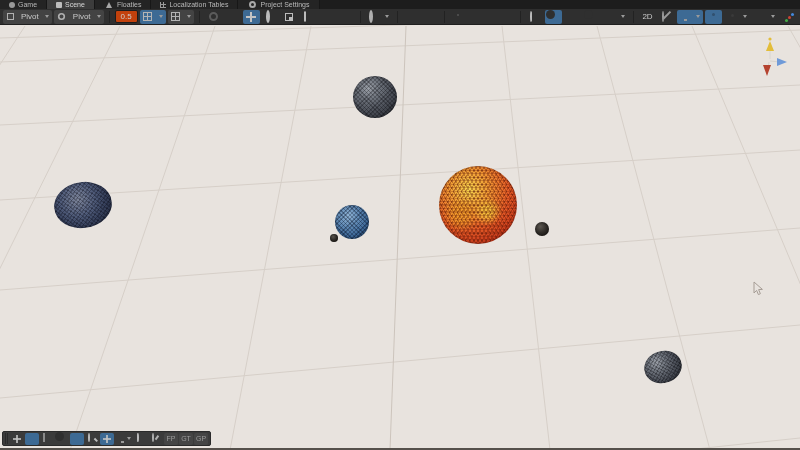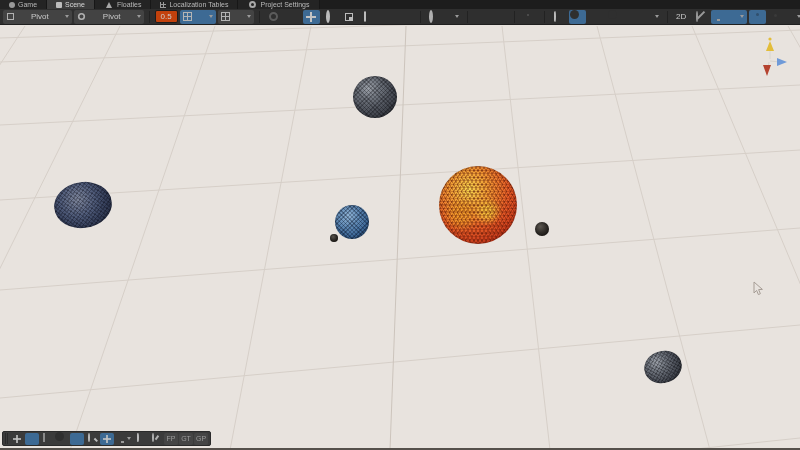--- a/index.html
+++ b/index.html
@@ -11,21 +11,21 @@
   .tabbar{position:absolute;left:0;top:0;width:800px;height:9px;background:#1d1d1d;
           display:flex;align-items:stretch;}
   .tab{display:flex;align-items:center;gap:3px;padding:0 9px;background:#242424;
        color:#b9b9b9;font-size:7px;line-height:9px;border-right:1px solid #171717;white-space:nowrap;}
   .tab.active{background:#3c3c3c;color:#d9d9d9;}
 
   
   .toolbar{position:absolute;left:0;top:9px;width:800px;height:16px;background:#2f2f2f;
            border-bottom:1px solid #1f1f1f;display:flex;align-items:center;gap:2px;padding:0 3px;}
   .tb{height:14px;min-width:17px;display:flex;align-items:center;justify-content:center;
-      background:#434343;border-radius:2px;padding:0 3px;gap:16px;color:#c9c9c9;font-size:8px;flex:none;}
+      background:#434343;border-radius:2px;padding:0 3px;gap:6px;color:#c9c9c9;font-size:8px;flex:none;}
   .tb.flat{background:transparent;}
   .tb.act{background:#3d6a94;}
   .tb.dis{opacity:.35;}
   .field{height:13px;background:#c2410c;border:1px solid #1d1d1d;border-radius:2px;color:#cfcfcf;
          font-size:8px;display:flex;align-items:center;padding:0 5px;flex:none;}
   .sep{width:1px;height:12px;background:#222;margin:0 3px;flex:none;}
   .spacer{flex:1;}
   .dd{width:0;height:0;border-left:2.5px solid transparent;border-right:2.5px solid transparent;
       border-top:3px solid #9a9a9a;flex:none;}
 

